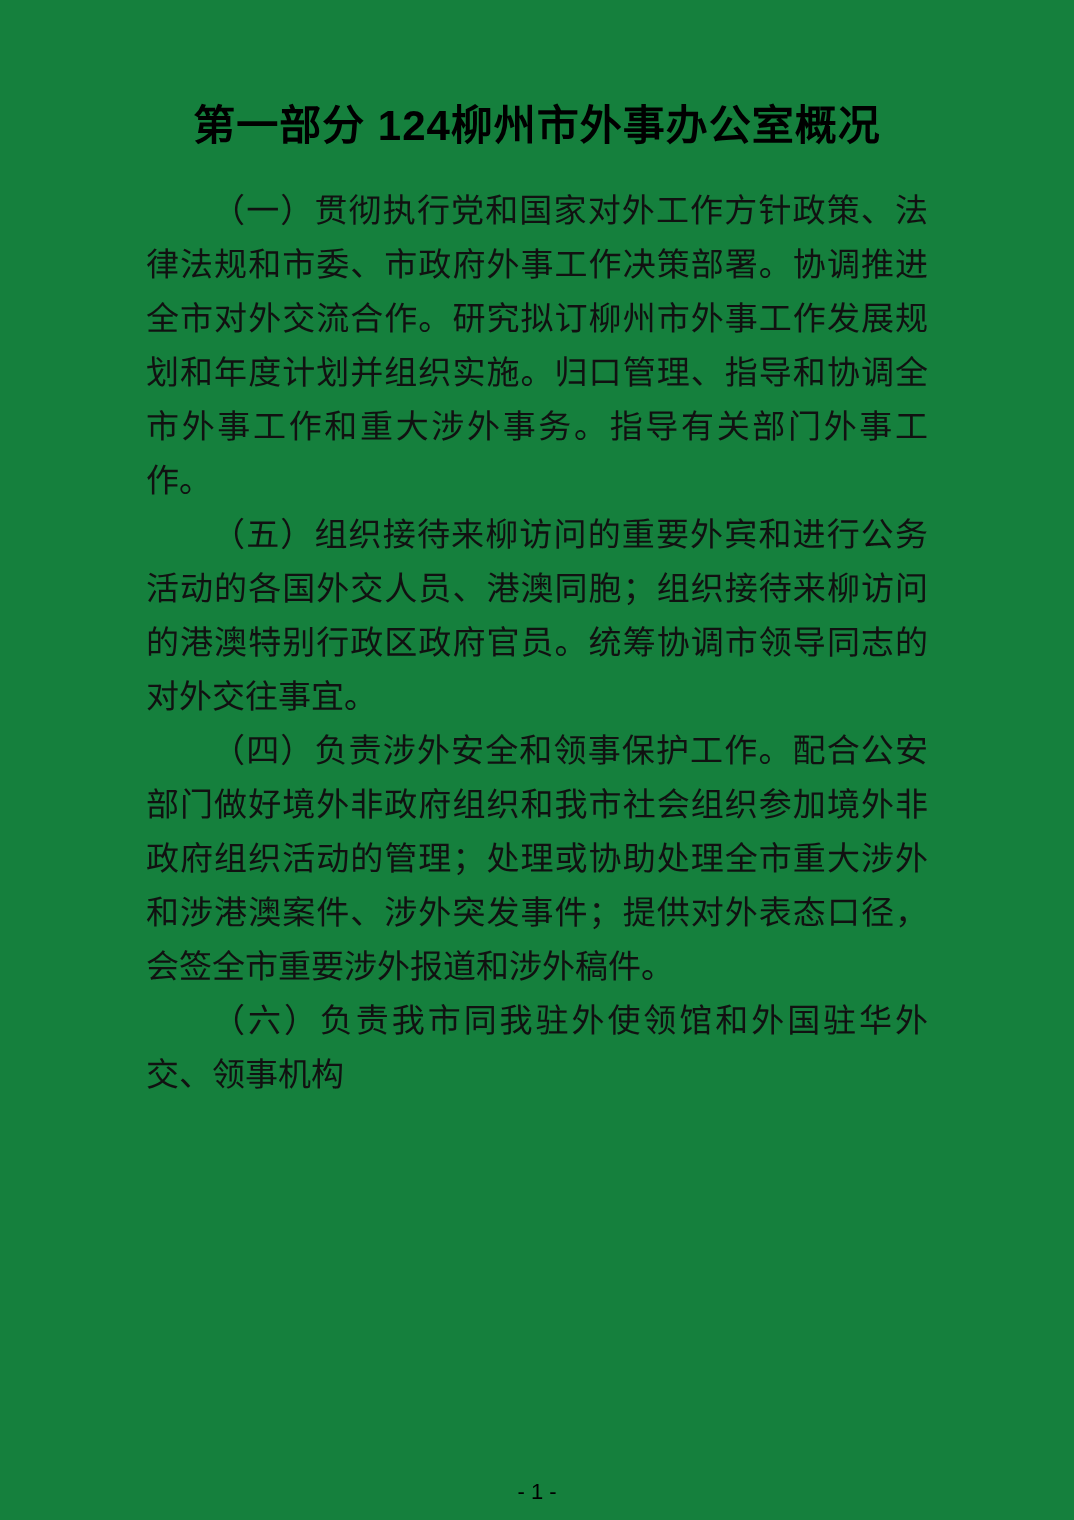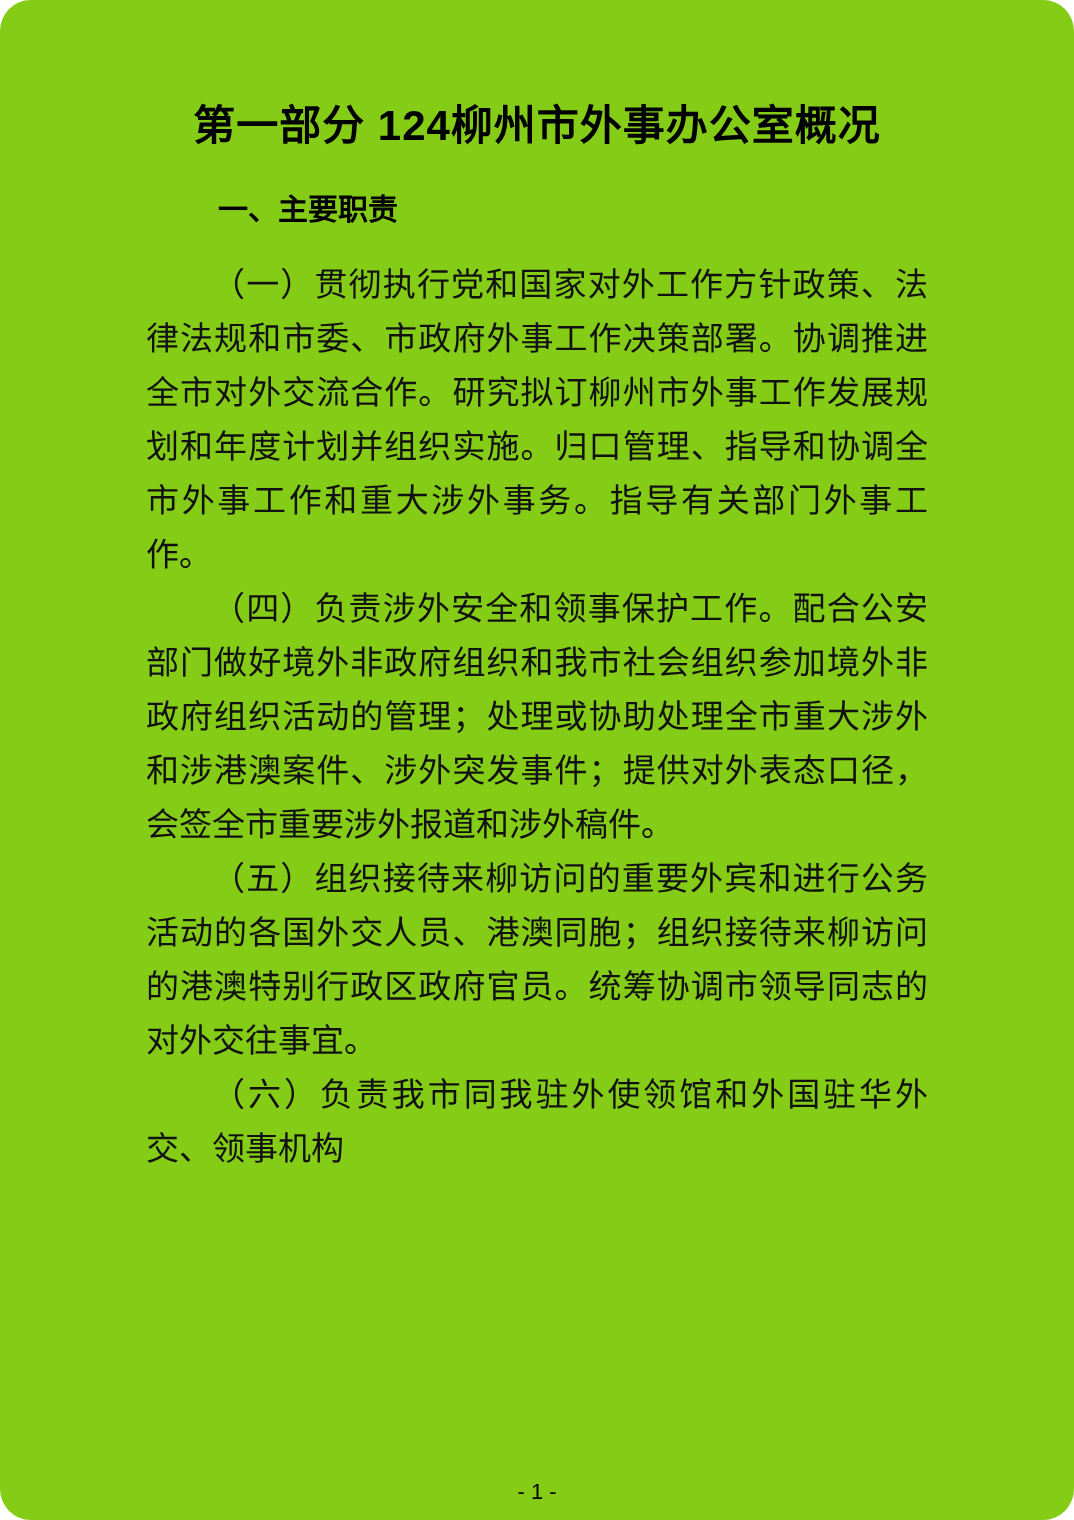--- a/index.html
+++ b/index.html
@@ -4,25 +4,24 @@
 <style>
   html, body {
     margin: 0;
     padding: 0;
     background: #ffffff;
   }
   .page {
     position: relative;
     width: 1074px;
     height: 1520px;
-    background: #84cc16;
+    background: #15803d;
     overflow: hidden;
     font-family: "Liberation Serif", "DejaVu Serif", serif;
     color: #111111;
-    border-radius: 31px;
   }
   .doc-title {
     margin: 96px 0 0 0;
     text-align: center;
     font-family: "Liberation Sans", "DejaVu Sans", sans-serif;
     font-weight: bold;
     font-size: 42px;
     line-height: 60px;
     color: #000000;
     letter-spacing: 1px;
@@ -67,26 +66,25 @@
 </style>
 </head>
 <body>
 
 <div class="page">
 
   <h1 class="doc-title">第一部分 124柳州市外事办公室概况</h1>
 
   <div class="content">
 
-    <h2 class="section-heading">一、主要职责</h2>
 
     <div class="body-text">
       <p>（一）贯彻执行党和国家对外工作方针政策、法律法规和市委、市政府外事工作决策部署。协调推进全市对外交流合作。研究拟订柳州市外事工作发展规划和年度计划并组织实施。归口管理、指导和协调全市外事工作和重大涉外事务。指导有关部门外事工作。</p>
+      <p>（五）组织接待来柳访问的重要外宾和进行公务活动的各国外交人员、港澳同胞；组织接待来柳访问的港澳特别行政区政府官员。统筹协调市领导同志的对外交往事宜。</p>
       <p>（四）负责涉外安全和领事保护工作。配合公安部门做好境外非政府组织和我市社会组织参加境外非政府组织活动的管理；处理或协助处理全市重大涉外和涉港澳案件、涉外突发事件；提供对外表态口径，会签全市重要涉外报道和涉外稿件。</p>
-      <p>（五）组织接待来柳访问的重要外宾和进行公务活动的各国外交人员、港澳同胞；组织接待来柳访问的港澳特别行政区政府官员。统筹协调市领导同志的对外交往事宜。</p>
       <p>（六）负责我市同我驻外使领馆和外国驻华外交、领事机构</p>
     </div>
 
   </div>
 
   <div class="page-number">- 1 -</div>
 
 </div>
 
 </body></html>

